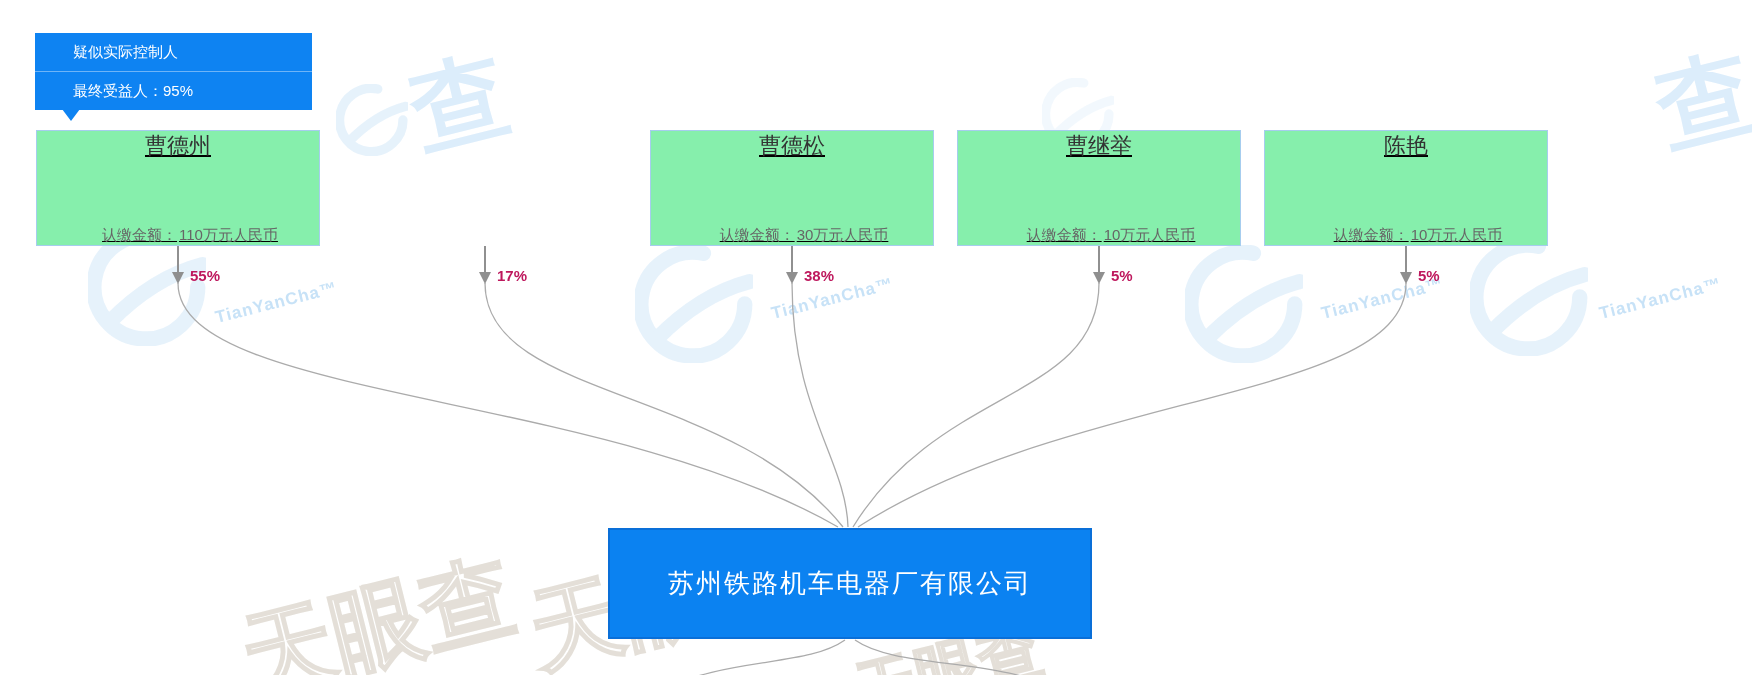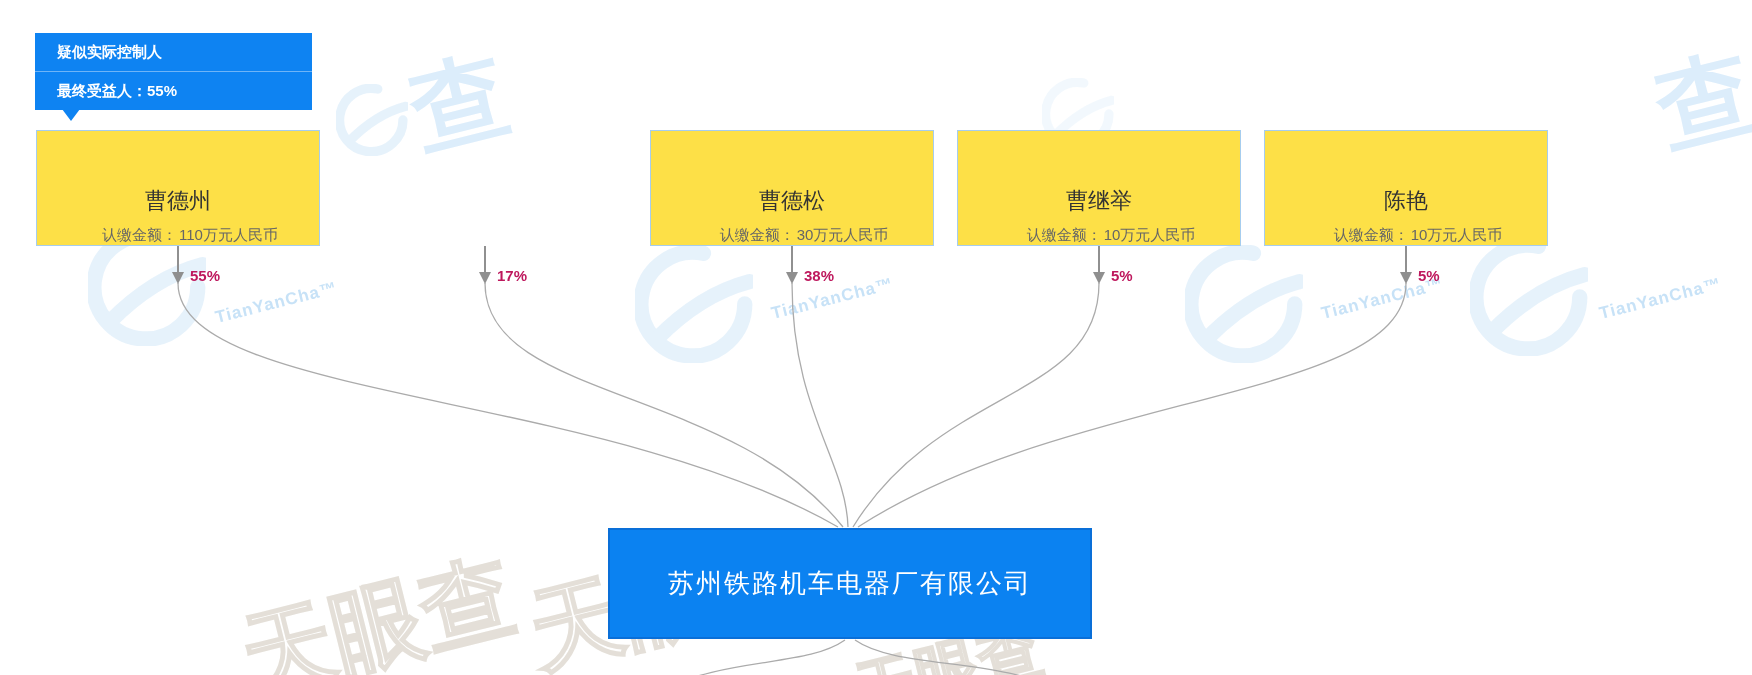--- a/index.html
+++ b/index.html
@@ -17,31 +17,31 @@
   .wm-outline { font-size:92px; font-weight:bold; transform:rotate(-14deg);
                 color:rgba(255,255,255,0); -webkit-text-stroke:2px #dbd5cb; opacity:.75; }
   .wm-outline.small { font-size:64px; }
 
   
   .curves { position:absolute; left:0; top:0; z-index:1; }
 
   
   .badge { position:absolute; left:35px; top:33px; width:277px; z-index:4;
            background:#0e83f2; color:#fff; cursor:pointer; }
-  .badge-row { height:38px; line-height:38px; padding-left:22px; font-size:15px; font-weight:bold; }
+  .badge-row { height:38px; line-height:38px; padding-left:38px; font-size:15px; font-weight:normal; }
   .badge-row.r2 { border-top:1px solid rgba(255,255,255,.4); }
   .badge-pointer { position:absolute; left:27px; bottom:-11px; width:0; height:0;
                    border-left:9px solid transparent; border-right:9px solid transparent;
                    border-top:12px solid #0e83f2; }
 
   
   .card { position:absolute; top:130px; width:284px; height:116px; z-index:3;
-          background:#fde047; border:1px solid #a6cdee; box-sizing:border-box;
-          display:flex; flex-direction:column; align-items:center; justify-content:flex-end;
-          cursor:pointer; }
+          background:#86efac; border:1px solid #a6cdee; box-sizing:border-box;
+          display:flex; flex-direction:column; align-items:center; justify-content:space-between;
+          cursor:pointer;text-decoration:underline; }
   .card-name { font-size:22px; color:#333333; line-height:30px; }
   .card-amount { margin-top:10px; font-size:15px; color:#666666; }
   .card-amount .lbl { margin-right:2px;margin-left:24px; }
   .c0{left:36px} .c1{left:343px} .c2{left:650px} .c3{left:957px} .c4{left:1264px}
 
   
   .stem { position:absolute; top:246px; width:2px; height:27px; background:#909090; z-index:2; }
   .s0{left:177px} .s1{left:484px} .s2{left:791px} .s3{left:1098px} .s4{left:1405px}
   .ah { position:absolute; top:272px; width:0; height:0; z-index:2;
         border-left:6px solid transparent; border-right:6px solid transparent;
@@ -126,21 +126,21 @@
       <path d="M 792 283 C 792 410, 846 460, 848 527"></path>
       <path d="M 1099 283 C 1099 400, 940 385, 853 527"></path>
       <path d="M 1406 283 C 1406 400, 1070 390, 858 527"></path>
       <path d="M 845 640 C 805 668, 728 655, 652 694"></path>
       <path d="M 855 640 C 898 670, 1000 656, 1068 694"></path>
     </g>
   </svg>
 
   <div class="badge">
     <div class="badge-row r1">疑似实际控制人</div>
-    <div class="badge-row r2">最终受益人：55%</div>
+    <div class="badge-row r2">最终受益人：95%</div>
     <div class="badge-pointer"></div>
   </div>
 
   <div class="card c0">
     <div class="card-name">曹德州</div>
     <div class="card-amount"><span class="lbl">认缴金额：</span><span>110万元人民币</span></div>
   </div>
   <div class="card c2">
     <div class="card-name">曹德松</div>
     <div class="card-amount"><span class="lbl">认缴金额：</span><span>30万元人民币</span></div>

